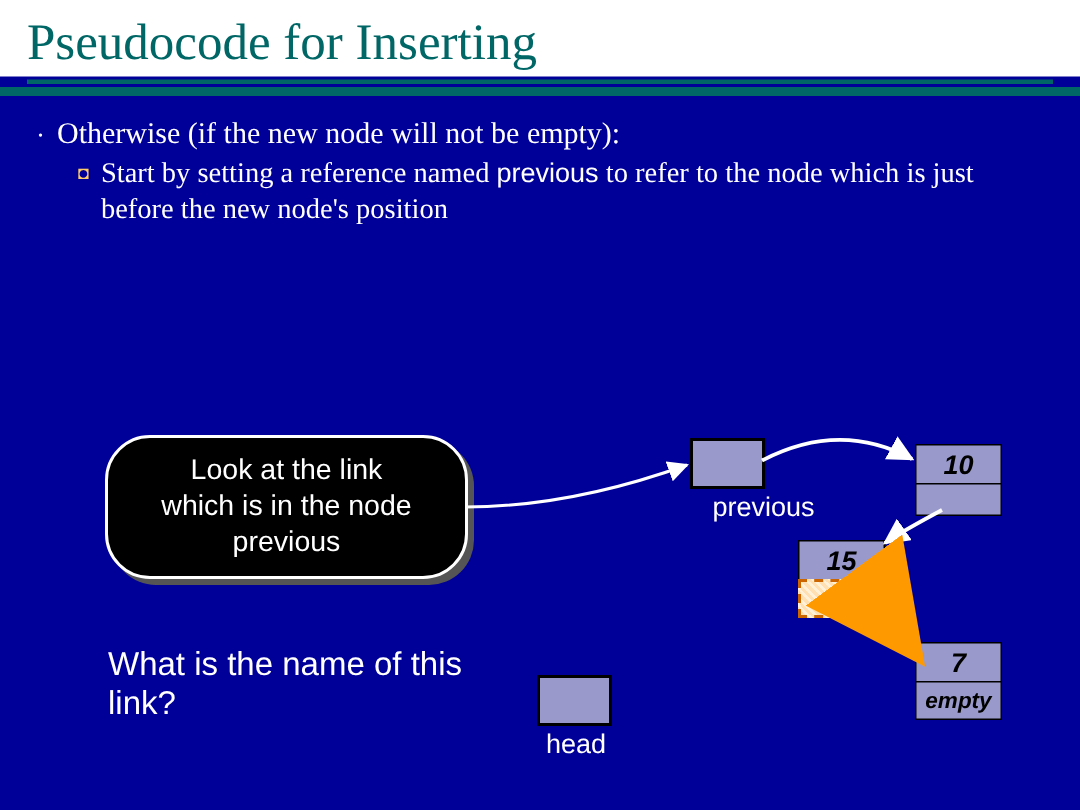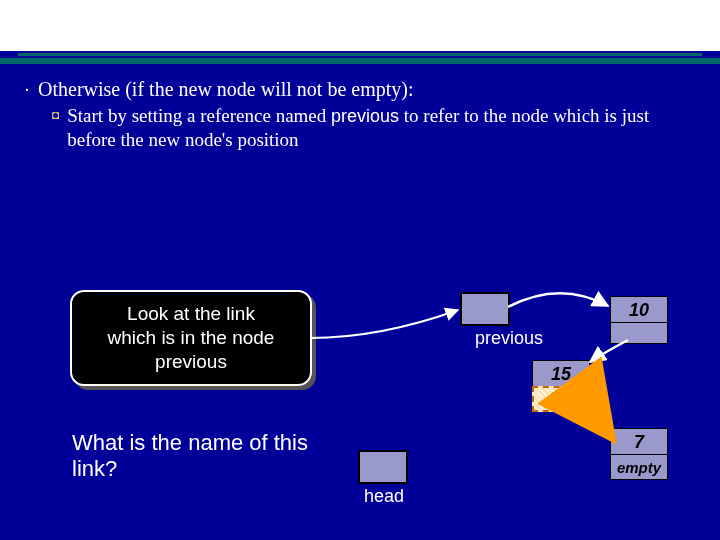--- a/index.html
+++ b/index.html
@@ -7,37 +7,37 @@
 .title-area{background:#fff;color:#006666;padding:10px 18px 4px 18px;font-size:34px;line-height:1.1}
 .underline{border-bottom:3px solid #006666;margin:2px 18px 0 18px}
 .thickbar{height:6px;background:#006666;margin:2px 0 0 0}
 .content{padding:14px 24px 0 24px;font-size:20px;color:#fff}
 .bullet-row{display:flex;align-items:flex-start;gap:8px}
 .sym{font-size:18px;line-height:24px}
 .sub-row{display:flex;align-items:flex-start;gap:8px;margin-left:28px;margin-top:2px}
 .sub-sym{color:#ffcc66;font-size:12px;line-height:22px}
 .sub-text{font-size:19px;line-height:1.25}
 .mono{font-family:Arial,Helvetica,sans-serif;font-size:18px}
-.hint-box{position:absolute;left:70px;top:290px;width:238px;height:92px;background:#000;border:2px solid #fff;border-radius:14px;color:#fff;font-family:Arial,Helvetica,sans-serif;font-size:19px;text-align:center;display:flex;align-items:center;justify-content:center;box-shadow:4px 4px 0 #555}
+.hint-box{position:absolute;left:70px;top:290px;width:238px;height:92px;background:#000;border:2px solid #fff;border-radius:30px;color:#fff;font-family:Arial,Helvetica,sans-serif;font-size:19px;text-align:center;display:flex;align-items:center;justify-content:center;box-shadow:4px 4px 0 #555}
 .hint-box .inner{line-height:1.25}
 .hint-box .uline{}
 .question{position:absolute;left:72px;top:430px;width:250px;font-family:Arial,Helvetica,sans-serif;font-size:22px;color:#fff;line-height:1.2}
 .node{position:absolute;border:2px solid #000;background:#9999cc}
 .cell{position:absolute;border:1px solid #000;font-family:Arial,Helvetica,sans-serif;font-size:18px;font-style:italic;font-weight:bold;color:#000;display:flex;align-items:center;justify-content:center}
 .label{position:absolute;font-family:Arial,Helvetica,sans-serif;font-size:18px;color:#fff}
 svg.arrow{position:absolute;overflow:visible}
 .dashbox{position:absolute;border:2px dashed #cc6600;background:repeating-linear-gradient(45deg,#ffe0b3,#ffe0b3 2px,#fff0d8 2px,#fff0d8 4px)}
 </style>
 </head>
 <body>
 
 <div class="slide">
 
   <div class="title-area">
-    <br>
+    <span>Pseudocode for Inserting</span><br>
   </div>
   <div class="underline"></div>
   <div class="thickbar"></div>
 
   <div class="content">
     <div class="bullet-row">
       <span class="sym">·</span>
       <span>Otherwise (if the new node will not be empty):</span>
     </div>
     <div class="sub-row">

